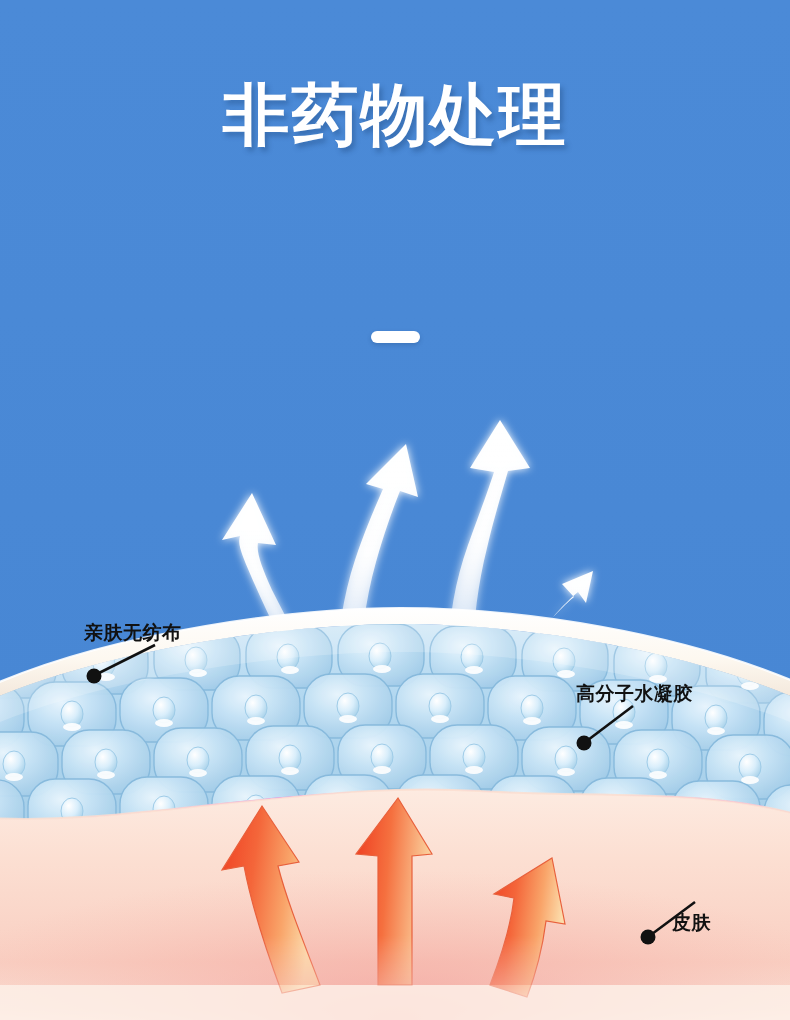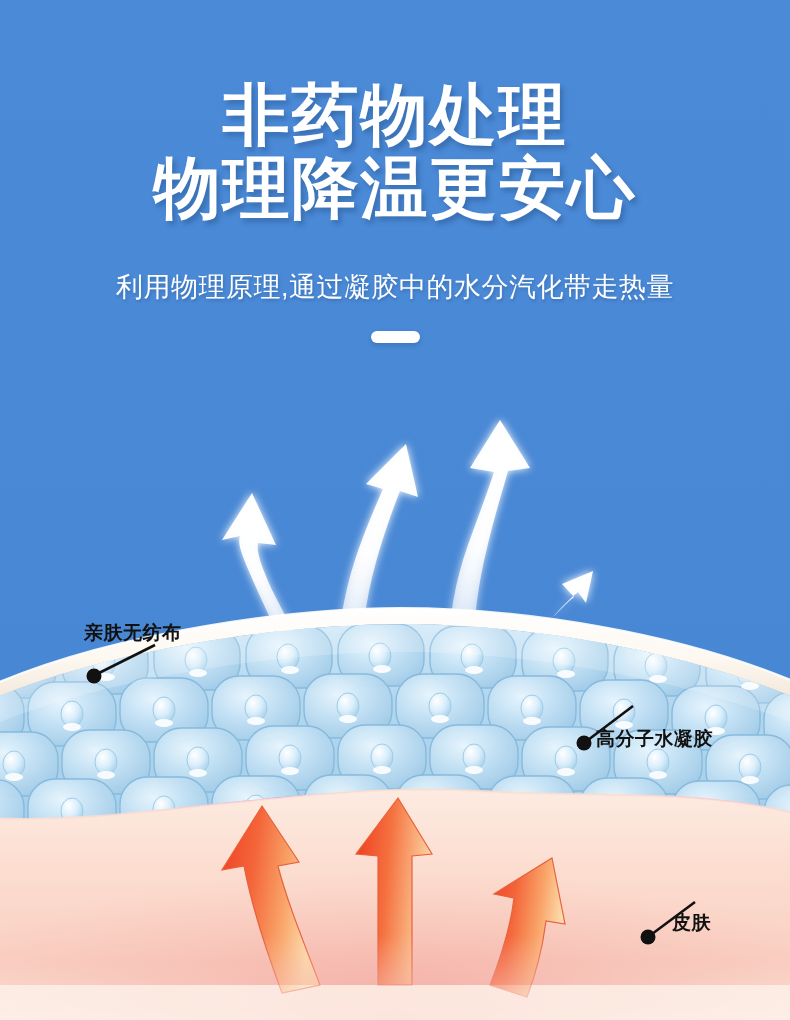--- a/index.html
+++ b/index.html
@@ -43,36 +43,34 @@
 
   
   .scene{position:absolute;left:0;top:0;width:790px;height:1020px;}
 
   
   .label{
     position:absolute;color:#111111;font-size:19px;font-weight:700;
     white-space:nowrap;letter-spacing:0.5px;
   }
   .lbl-nonwoven{left:84px;top:620px;}
-  .lbl-hydrogel{left:596px;top:681px;margin-top:45px;}
+  .lbl-hydrogel{left:576px;top:681px;}
   .lbl-skin{left:672px;top:910px;}
 </style>
 </head>
 <body>
 
 <div id="poster">
 
   <div class="bg-blue"></div>
 
   <div class="headline">
     <span>非药物处理</span>
-    <span class="l2">物理降温更安心</span>
   </div>
 
-  <div class="subtitle">利用物理原理,通过凝胶中的水分汽化带走热量</div>
 
   <div class="divider-pill"></div>
 
   <svg class="scene" viewBox="0 0 790 1020">
     <defs>
 
       <linearGradient id="vapGrad" x1="0" y1="0" x2="0" y2="1">
         <stop offset="0%" stop-color="#ffffff" stop-opacity="1"></stop>
         <stop offset="42%" stop-color="#ffffff" stop-opacity="0.92"></stop>
         <stop offset="78%" stop-color="#ffffff" stop-opacity="0.45"></stop>

